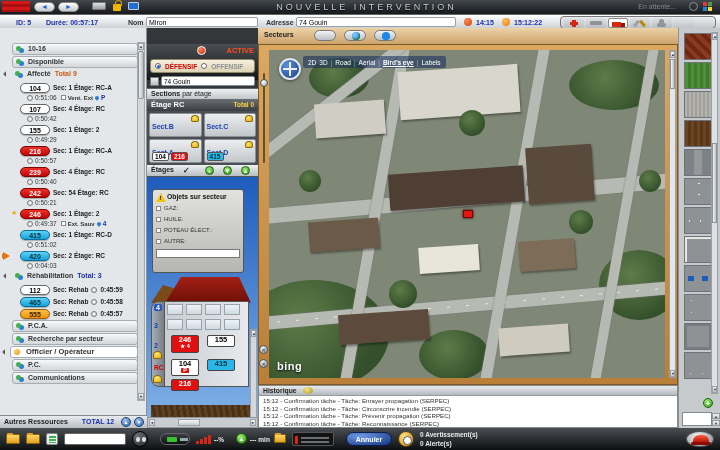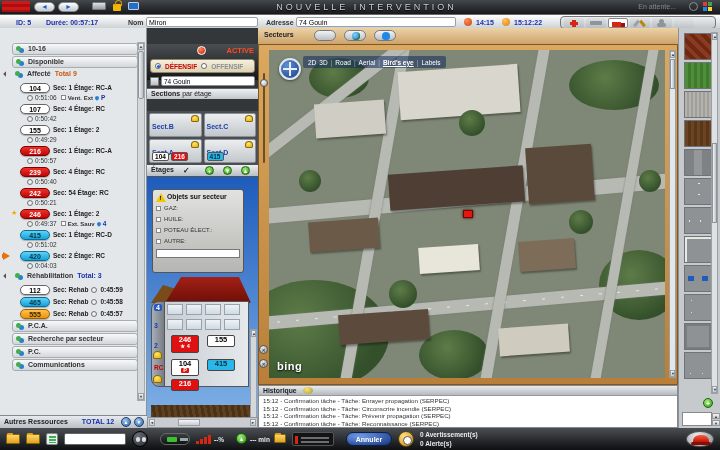--- a/index.html
+++ b/index.html
@@ -369,20 +369,21 @@
           <div class="u1">
             <span class="chip orange">555</span>
             <span class="uinfo">Sec: Rehab</span>
             <span class="clk"></span>
             <span class="uinfo">0:45:57</span>
           </div>
         </div>
 
       <div class="titem"><span class="gicon"></span><span>P.C.A.</span></div>
       <div class="titem"><span class="gicon"></span><span>Recherche par secteur</span></div>
+      <div class="titem root"><span class="tri"></span><span class="oicon"></span><span>Officier / Opérateur</span></div>
       <div class="titem"><span class="gicon"></span><span>P.C.</span></div>
       <div class="titem"><span class="gicon"></span><span>Communications</span></div>
     </div>
     <div id="sbscroll">
       <span class="sarr" style="top:0">▲</span>
       <div id="sbthumb"></div>
       <span class="sarr" style="bottom:0">▼</span>
     </div>
     <div id="autres">
       <span>Autres Ressources</span><b>TOTAL 12</b>
@@ -397,20 +398,21 @@
       <span class="radio sel"></span>
         <span class="rlabel def">DÉFENSIF</span>
       <span class="radio"></span>
         <span class="rlabel off">OFFENSIF</span>
     </div>
     <div id="eaddr">
         <span class="sq"></span>
         <input value="74 Gouin" style="">
       </div>
     <div id="sectionshdr"><b>Sections</b> <span>par étage</span></div>
+    <div id="etagebar"><span>Étage RC</span><span class="gold">Total 0</span></div>
     <div id="sgrid">
       <div class="scell"><span class="sn">Sect.B</span><span class="helmet"></span></div>
       <div class="scell"><span class="sn">Sect.C</span><span class="helmet"></span></div>
       <div class="scell"><span class="sn">Sect.A</span><span class="helmet"></span>
         <div class="badges">
             <span class="mchip">104</span>
             <span class="mchip red">216</span>
           </div></div>
       <div class="scell"><span class="sn">Sect.D</span><span class="helmet"></span>
         <div class="badges">

